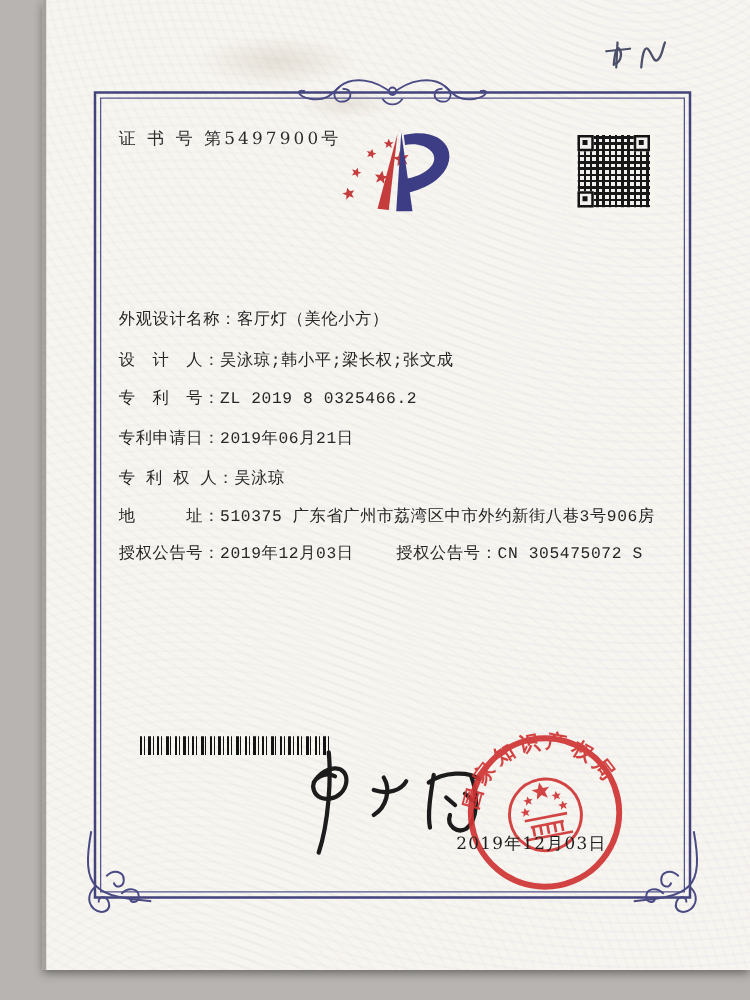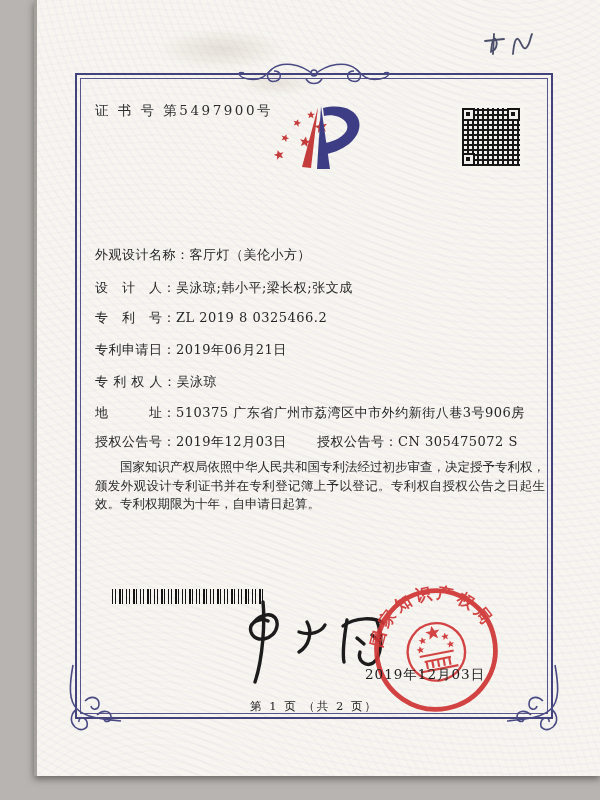--- a/index.html
+++ b/index.html
@@ -50,21 +50,21 @@
   .qr-finder .dot { position:absolute; left:2px; top:2px; width:4px; height:4px; background:#141414; }
   .qr-finder.tl { left:0; top:0; } .qr-finder.tr { right:0; top:0; } .qr-finder.bl { left:0; bottom:0; }
 
   .title {
     position:absolute; left:38px; top:186px; width:478px;
     text-align:center; font-size:29px; font-weight:bold;
     letter-spacing:9px; color:#1c1c1c; white-space:nowrap;
   }
 
   .fields { position:absolute; left:58px; top:0; width:452px; font-size:13px; color:#262626; }
-  .frow { position:absolute; white-space:nowrap; letter-spacing:.5px; }
+  .frow { position:absolute; white-space:nowrap; letter-spacing:.5px;font-family:Liberation Mono, monospace; }
   .frow .flabel { color:#262626; }
   .r1{top:246px} .r2{top:279px} .r3{top:309px} .r4{top:341px} .r5{top:373px} .r6{top:404px} .r7{top:433px}
   .grant-right { position:absolute; left:222px; top:0; white-space:nowrap; }
 
   .notice { position:absolute; left:58px; top:458px; width:450px; font-size:12.5px; line-height:18.5px; color:#2a2a2a; text-align:justify; }
   .notice p { text-indent:2em; }
 
   .barcode {
     position:absolute; left:75px; top:589px; width:152px; height:15px;
     background:repeating-linear-gradient(90deg,
@@ -170,21 +170,20 @@
     <div class="frow r4"><span class="flabel">专利申请日：</span><span class="fvalue">2019年06月21日</span></div>
     <div class="frow r5"><span class="flabel">专 利 权 人：</span><span class="fvalue">吴泳琼</span></div>
     <div class="frow r6"><span class="flabel">地　　　址：</span><span class="fvalue">510375 广东省广州市荔湾区中市外约新街八巷3号906房</span></div>
     <div class="frow r7">
       <span class="flabel">授权公告号：</span><span class="fvalue">2019年12月03日</span>
       <span class="grant-right"><span>授权公告号：</span><span>CN 305475072 S</span></span>
     </div>
   </div>
 
   <div class="notice">
-    <p>国家知识产权局依照中华人民共和国专利法经过初步审查，决定授予专利权，颁发外观设计专利证书并在专利登记簿上予以登记。专利权自授权公告之日起生效。专利权期限为十年，自申请日起算。</p>
   </div>
 
   <div class="barcode"></div>
 
 
   <svg class="signature" width="172" height="100" viewBox="0 0 172 100">
     <g fill="none" stroke="#1c1c1c" stroke-width="3.4" stroke-linecap="round">
       <path d="M26,36 C36,20 54,22 52,36 C50,50 30,54 26,42 C23,32 36,27 43,31"></path>
       <path d="M38,12 C40,32 38,68 30,92"></path>
       <path d="M82,32 C88,42 84,56 74,62"></path>
@@ -216,14 +215,13 @@
       <g stroke-width="2.2" fill="none">
         <path d="M52,74 L88,74"></path>
         <path d="M56,80 L84,80"></path>
         <path d="M58,80 L58,88 M64,80 L64,88 M70,80 L70,88 M76,80 L76,88 M82,80 L82,88"></path>
         <path d="M50,90 L90,90"></path>
       </g>
     </g>
   </svg>
   <div class="seal-date">2019年12月03日</div>
 
-  <div class="page-no">第 1 页 （共 2 页）</div>
 </div>
 
 </body></html>

